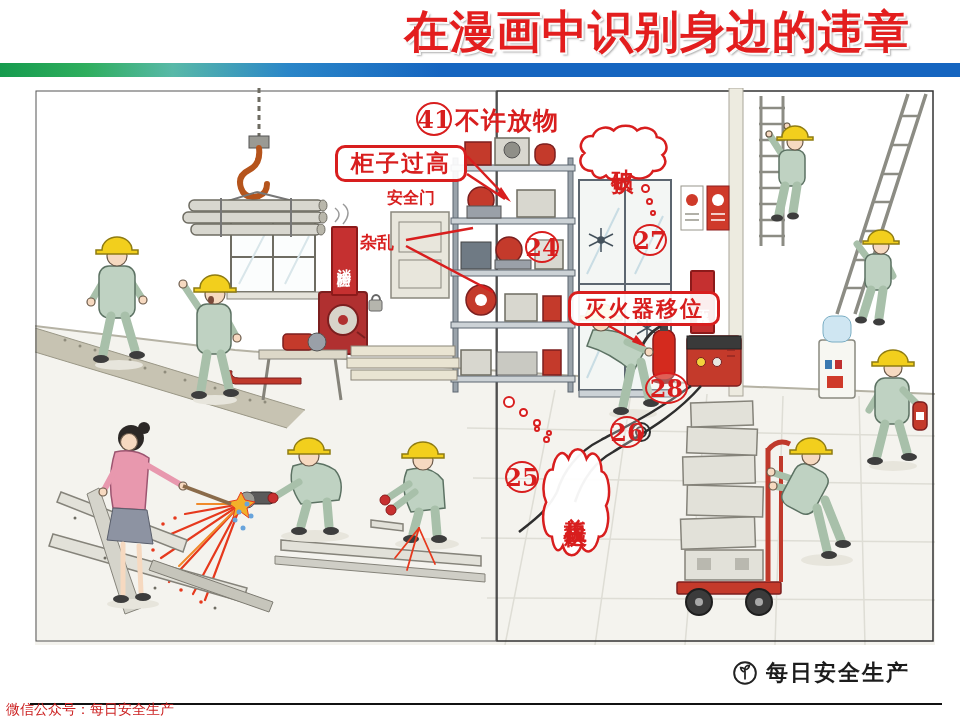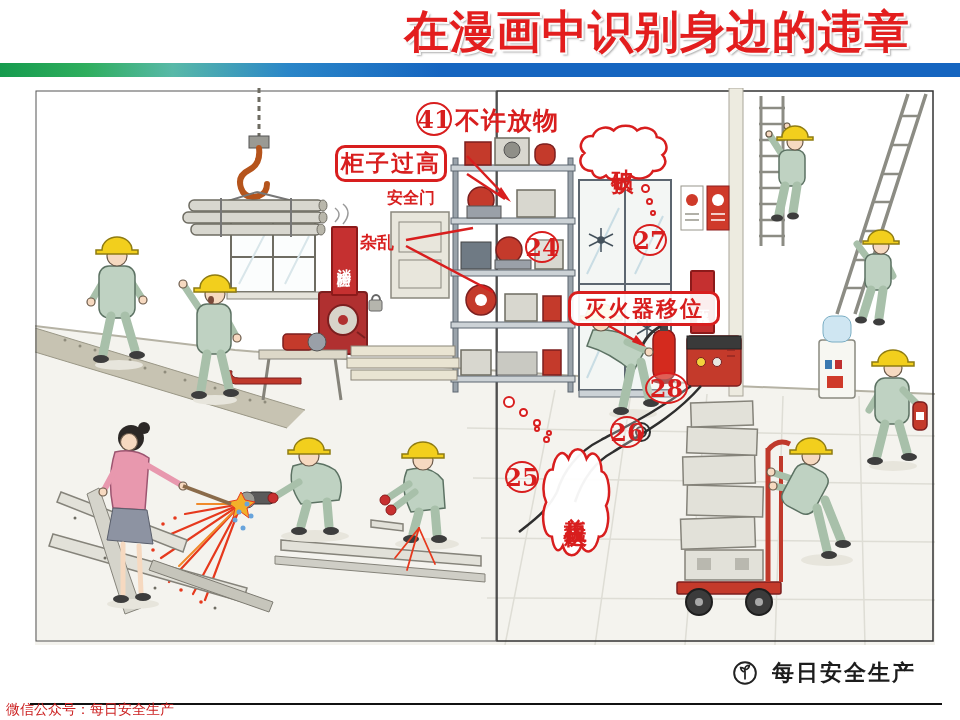--- a/index.html
+++ b/index.html
@@ -39,21 +39,21 @@
   .cl{fill:rgba(255,255,255,.95);stroke:#d81e1e;stroke-width:2.5;vector-effect:non-scaling-stroke}
   .ct{position:absolute;left:0;top:0;right:0;bottom:0;display:flex;align-items:center;
     justify-content:center;color:#d81e1e;font-weight:bold;text-align:center;line-height:1.2}
   .vert{writing-mode:vertical-rl;letter-spacing:3px}
   .dot{position:absolute;border:2px solid #d81e1e;border-radius:50%;background:#fff}
   .vsign{position:absolute;background:#c53030;border:2px solid #8c1a1a;color:#fff;
     writing-mode:vertical-rl;display:flex;align-items:center;justify-content:center;
     font-weight:bold;letter-spacing:2px;border-radius:2px}
 
   
-  .brand{position:absolute;left:732px;top:658px;display:flex;align-items:center;gap:14px;
+  .brand{position:absolute;left:732px;top:658px;display:flex;align-items:center;gap:8px;
     font-size:22px;font-weight:bold;color:#1c1c1c;letter-spacing:2px}
   .bicon{width:26px;height:26px}
   .footline{position:absolute;left:30px;top:703px;width:912px;height:2px;background:#111}
   .wechat{position:absolute;left:6px;top:701px;font-size:14px;font-weight:normal;color:#cc2222}
 </style>
 </head>
 <body>
 
 <div class="title">在漫画中识别身边的违章</div>
 <div class="bar"></div>
@@ -482,21 +482,21 @@
     <polygon points="611,259 597,254 601,247" fill="#d81e1e"></polygon>
   </svg>
 
   <div class="vsign" style="left:296px;top:138px;width:27px;height:70px;font-size:14px">消防栓</div>
   <div class="vsign" style="left:655px;top:182px;width:25px;height:64px;font-size:13px">灭火器</div>
   <div class="rtext" style="left:352px;top:100px;font-size:16px">安全门</div>
 
   <div class="num" style="left:381px;top:14px;width:36px;height:34px">41</div>
   <div class="rtext" style="left:420px;top:16px;font-size:25px;letter-spacing:1px">不许放物</div>
 
-  <div class="rbox" style="left:300px;top:57px;width:112px;height:37px">柜子过高</div>
+  <div class="rbox" style="left:300px;top:57px;width:132px;height:37px">柜子过高</div>
 
   <div class="rtext" style="left:325px;top:143px;font-size:17px">杂乱</div>
 
   <div class="num" style="left:490px;top:143px;width:34px;height:32px">24</div>
 
   <div class="cloud" style="left:540px;top:36px;width:94px;height:60px">
     <svg viewBox="0 0 100 64" preserveAspectRatio="none">
       <path class="cl" d="M18,50 C6,50 2,38 10,31 C2,24 8,12 19,13 C22,4 34,1 41,7 C47,0 61,0 66,7 C74,1 86,5 87,14 C97,15 101,27 93,33 C100,40 94,51 83,50 C79,58 66,61 59,55 C52,62 38,62 33,55 C27,60 20,57 18,50 Z"></path>
     </svg>
     <span class="ct vert" style="font-size:22px">破损</span>

